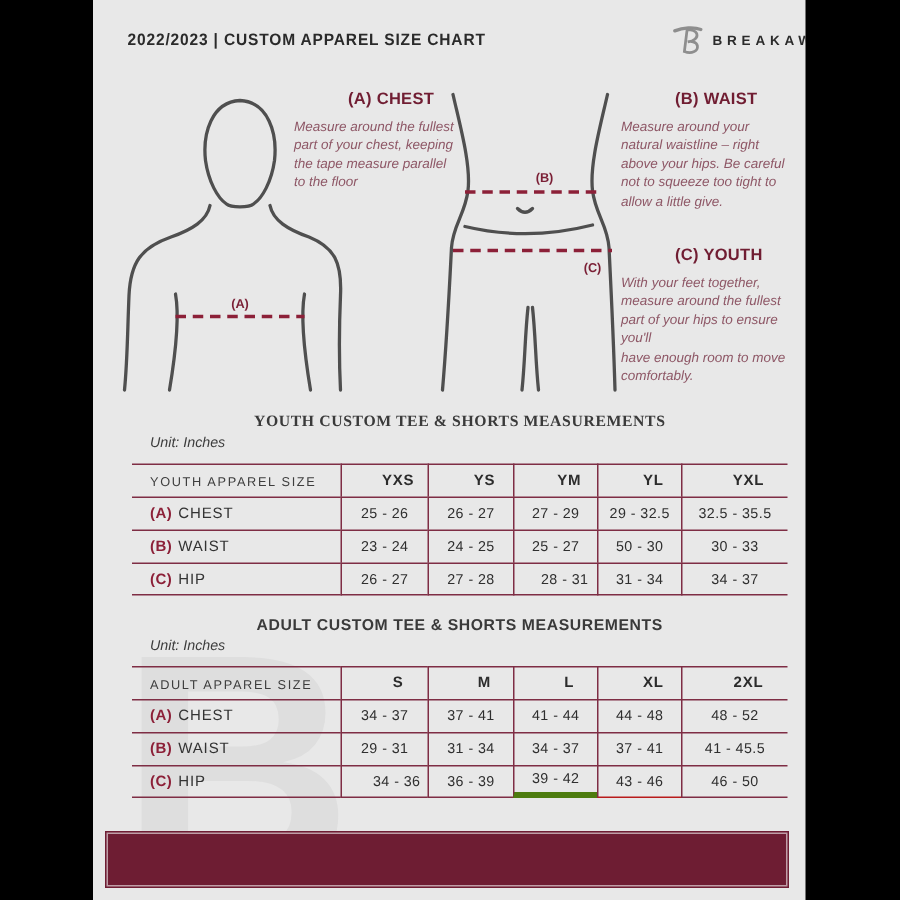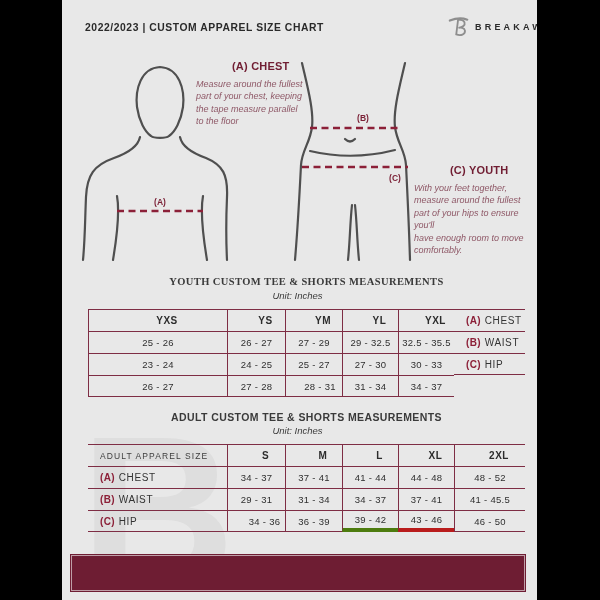--- a/index.html
+++ b/index.html
@@ -19,21 +19,21 @@
   .brand-text { font-size:9px; font-weight:700; letter-spacing:3.2px; color:#2b2b2b; }
 
   
   .instr { width:112px; }
   .instr h3 { font-size:11px; font-weight:700; color:#701d32; margin-bottom:6px; letter-spacing:.2px;padding-left:36px; }
   .instr p { font-size:9px; font-style:italic; line-height:1.38; color:#8e5766; white-space:pre-line; }
 
   
   .sec-title { left:26px; width:437px; text-align:center; font-size:10.5px; font-weight:700;
     letter-spacing:.4px; color:#3a3a3a; }
-  .sec-unit { left:17px; width:437px; text-align:center; font-size:9.5px; font-style:italic; color:#3c3c3c; }
+  .sec-unit { left:38px; width:437px; font-size:9.5px; font-style:italic; color:#3c3c3c; }
 
   
   .table { left:26px; width:437px; display:grid; grid-template-columns:139px 58px 57px 56px 56px 71px; }
   .td { height:22px; display:flex; align-items:center; justify-content:center;
     border-top:1px solid #7e2d44; }
   .td.cell-v { border-left:1px solid #7e2d44; }
   .td.label { justify-content:flex-start; padding-left:12px; }
   .th-label { font-size:8.5px; letter-spacing:1.1px; color:#3d3d3d; }
   .th-size { font-size:10px; font-weight:700; letter-spacing:.5px; color:#2c2c2c;padding-left:18px; }
   .rowlabel { font-size:10px; letter-spacing:.6px; color:#333; }
@@ -94,30 +94,35 @@
         <path d="M20 112 L126 112" stroke="#8c2038" stroke-width="2.4" stroke-dasharray="7 4.5"></path>
         <text x="81" y="66" text-anchor="middle" font-family="Liberation Sans, sans-serif" font-size="8.5" font-weight="bold" fill="#7a1f35">(B)</text>
         <text x="113" y="126" text-anchor="middle" font-family="Liberation Sans, sans-serif" font-size="8.5" font-weight="bold" fill="#7a1f35">(C)</text>
       </svg>
     </div>
 
     <div class="layer instr" style="left:134px; top:60px; width:108px;">
       <h3>(A) CHEST</h3>
       <p>Measure around the fullest part of your chest, keeping the tape measure parallel to the floor</p>
     </div>
+    <div class="layer instr" style="left:352px; top:60px;">
+      <h3>(B) WAIST</h3>
+      <p>Measure around your natural waistline – right above your hips. Be careful not to squeeze too tight to allow a little give.</p>
+    </div>
     <div class="layer instr" style="left:352px; top:164px;">
       <h3>(C) YOUTH</h3>
       <p>With your feet together, measure around the fullest part of your hips to ensure you'll
 have enough room to move comfortably.</p>
     </div>
 
     <div class="layer sec-title" style="top:276px;font-family:Liberation Serif, serif;">YOUTH CUSTOM TEE &amp; SHORTS MEASUREMENTS</div>
     <div class="layer sec-unit" style="top:290px;">Unit: Inches</div>
 
     <div class="layer table" style="top:309px;">
+      <div class="td label th-label">YOUTH APPAREL SIZE</div>
       <div class="td cell-v th-size">YXS</div>
       <div class="td cell-v th-size">YS</div>
       <div class="td cell-v th-size">YM</div>
       <div class="td cell-v th-size">YL</div>
       <div class="td cell-v th-size">YXL</div>
 
       <div class="td label">
         <span class="prefix">(A)</span>
         <span class="rowlabel">CHEST</span>
       </div>
@@ -127,21 +132,21 @@
       <div class="td cell-v val">29 - 32.5</div>
       <div class="td cell-v val">32.5 - 35.5</div>
 
       <div class="td label">
         <span class="prefix">(B)</span>
         <span class="rowlabel">WAIST</span>
       </div>
       <div class="td cell-v val">23 - 24</div>
       <div class="td cell-v val">24 - 25</div>
       <div class="td cell-v val">25 - 27</div>
-      <div class="td cell-v val">27 - 30</div>
+      <div class="td cell-v val">50 - 30</div>
       <div class="td cell-v val">30 - 33</div>
 
       <div class="td label row-last-cell" style="border-bottom:1px solid #7e2d44;">
         <span class="prefix">(C)</span>
         <span class="rowlabel">HIP</span>
       </div>
       <div class="td cell-v val" style="border-bottom:1px solid #7e2d44;">26 - 27</div>
       <div class="td cell-v val" style="border-bottom:1px solid #7e2d44;">27 - 28</div>
       <div class="td cell-v val" style="border-bottom:1px solid #7e2d44;padding-left:12px;">28 - 31</div>
       <div class="td cell-v val" style="border-bottom:1px solid #7e2d44;">31 - 34</div>
@@ -179,21 +184,21 @@
       <div class="td cell-v val">37 - 41</div>
       <div class="td cell-v val">41 - 45.5</div>
 
       <div class="td label" style="border-bottom:1px solid #7e2d44;">
         <span class="prefix">(C)</span>
         <span class="rowlabel">HIP</span>
       </div>
       <div class="td cell-v val" style="border-bottom:1px solid #7e2d44;padding-left:16px;">34 - 36</div>
       <div class="td cell-v val" style="border-bottom:1px solid #7e2d44;">36 - 39</div>
       <div class="td cell-v val" style="border-bottom:4px solid #4d7c0f;">39 - 42</div>
-      <div class="td cell-v val" style="border-bottom:4px solid #b91c1c;">43 - 46</div>
+      <div class="td cell-v val" style="border-bottom:1px solid #b91c1c;">43 - 46</div>
       <div class="td cell-v val" style="border-bottom:1px solid #7e2d44;">46 - 50</div>
     </div>
 
     <div class="layer footer-bar">
       <div class="inner"></div>
     </div>
 
   </div>
 </div>
 

